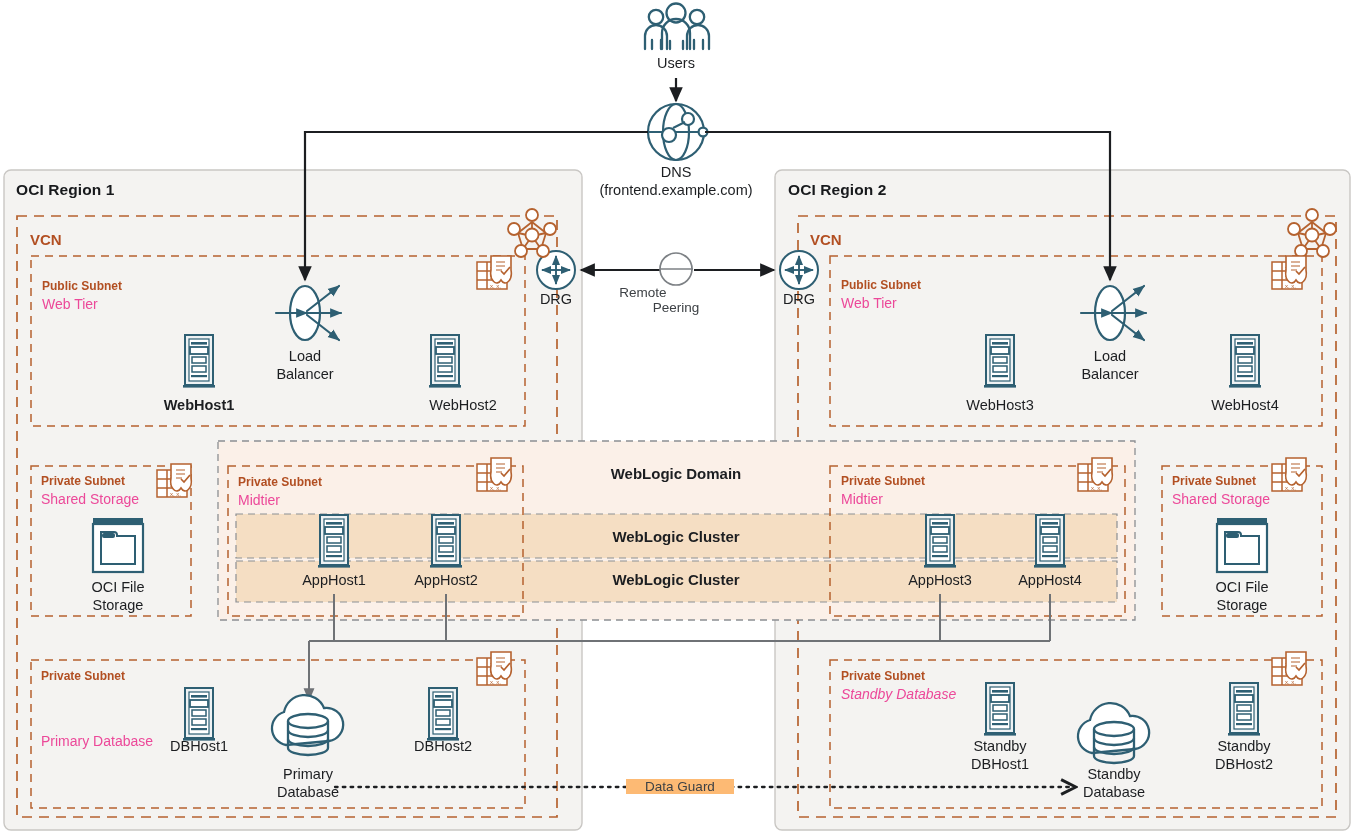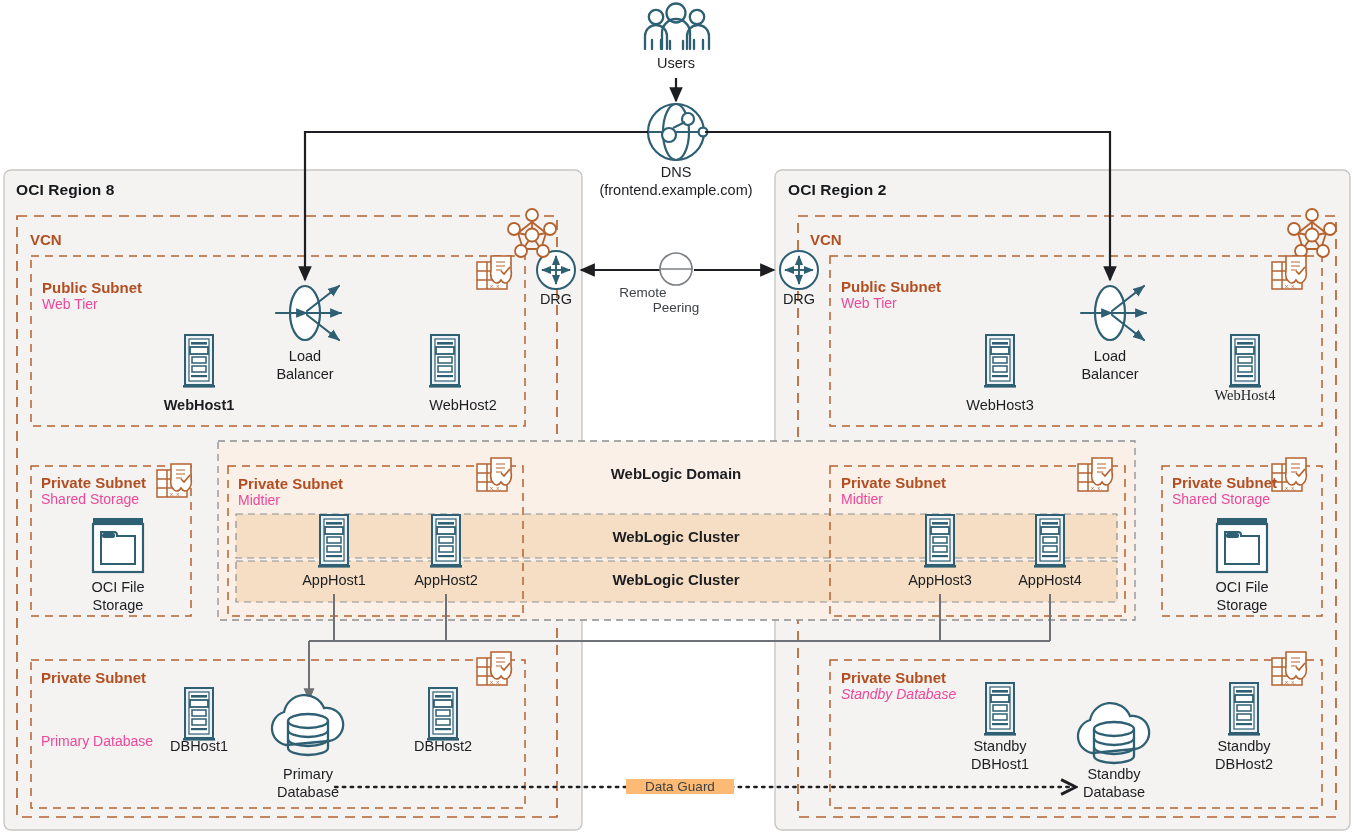--- a/index.html
+++ b/index.html
@@ -3,21 +3,21 @@
 <meta charset="utf-8">
 <style>
   html,body{margin:0;padding:0;background:#ffffff;}
   body{font-family:"Liberation Sans","DejaVu Sans",sans-serif;}
   #stage{position:relative;width:1354px;height:837px;overflow:hidden;background:#fff;}
   #svgroot{position:absolute;left:0;top:0;width:1354px;height:837px;}
 
   .lbl{position:absolute;white-space:pre;line-height:1.12;}
   .ttl-region{font-size:15.5px;font-weight:bold;color:#17191c;letter-spacing:.1px;}
   .ttl-vcn{font-size:15px;font-weight:bold;color:#b24f22;}
-  .ttl-subnet{font-size:15px;font-weight:bold;color:#b24f22;}
+  .ttl-subnet{font-size:12px;font-weight:bold;color:#b24f22;}
   .sub-desc{font-size:14px;color:#ec4899;font-weight:normal;}
   .ttl-wl{font-size:15px;font-weight:bold;color:#1c1e21;text-align:center;}
   .node-lbl{font-size:14.5px;color:#1c1e21;text-align:center;}
   .dns-lbl{font-size:14.5px;color:#1c1e21;text-align:center;}
   .peer-lbl{font-size:13.5px;color:#3d4145;text-align:center;line-height:1.18;}
   .dg-lbl{font-size:13.5px;color:#3d4145;text-align:center;background:#fdba74;padding:0 4px;}
 </style>
 </head>
 <body>
 
@@ -459,21 +459,21 @@
   </g>
 </svg>
 
 <div class="lbl dns-lbl" style="left:616px;top:55px;width:120px;">Users</div>
 <div class="lbl dns-lbl" style="left:616px;top:164px;width:120px;">DNS</div>
 <div class="lbl dns-lbl" style="left:576px;top:182px;width:200px;">(frontend.example.com)</div>
 
 <div class="lbl peer-lbl" style="left:593px;top:285px;width:100px;">Remote</div>
 <div class="lbl peer-lbl" style="left:626px;top:300px;width:100px;">Peering</div>
 
-<div class="lbl ttl-region" style="left:16px;top:181px;">OCI Region 8</div>
+<div class="lbl ttl-region" style="left:16px;top:181px;">OCI Region 1</div>
 <div class="lbl ttl-vcn" style="left:30px;top:232px;">VCN</div>
 <div class="lbl node-lbl" style="left:526px;top:291px;width:60px;">DRG</div>
 
 <div class="lbl ttl-subnet" style="left:42px;top:280px;">Public Subnet</div>
 <div class="lbl sub-desc" style="left:42px;top:297px;">Web Tier</div>
 <div class="lbl node-lbl" style="left:255px;top:348px;width:100px;">Load</div>
 <div class="lbl node-lbl" style="left:255px;top:366px;width:100px;">Balancer</div>
 <div class="lbl node-lbl" style="left:149px;top:397px;width:100px;font-weight:bold;">WebHost1</div>
 <div class="lbl node-lbl" style="left:413px;top:397px;width:100px;">WebHost2</div>
 
@@ -496,21 +496,21 @@
 
 <div class="lbl ttl-region" style="left:788px;top:181px;">OCI Region 2</div>
 <div class="lbl ttl-vcn" style="left:810px;top:232px;">VCN</div>
 <div class="lbl node-lbl" style="left:769px;top:291px;width:60px;">DRG</div>
 
 <div class="lbl ttl-subnet" style="left:841px;top:279px;">Public Subnet</div>
 <div class="lbl sub-desc" style="left:841px;top:296px;">Web Tier</div>
 <div class="lbl node-lbl" style="left:1060px;top:348px;width:100px;">Load</div>
 <div class="lbl node-lbl" style="left:1060px;top:366px;width:100px;">Balancer</div>
 <div class="lbl node-lbl" style="left:950px;top:397px;width:100px;">WebHost3</div>
-<div class="lbl node-lbl" style="left:1195px;top:387px;width:100px;font-family:Liberation Serif, serif;">WebHost4</div>
+<div class="lbl node-lbl" style="left:1195px;top:397px;width:100px;">WebHost4</div>
 
 <div class="lbl ttl-subnet" style="left:841px;top:475px;">Private Subnet</div>
 <div class="lbl sub-desc" style="left:841px;top:492px;">Midtier</div>
 <div class="lbl node-lbl" style="left:890px;top:572px;width:100px;">AppHost3</div>
 <div class="lbl node-lbl" style="left:1000px;top:572px;width:100px;">AppHost4</div>
 
 <div class="lbl ttl-subnet" style="left:1172px;top:475px;">Private Subnet</div>
 <div class="lbl sub-desc" style="left:1172px;top:492px;">Shared Storage</div>
 <div class="lbl node-lbl" style="left:1192px;top:579px;width:100px;">OCI File</div>
 <div class="lbl node-lbl" style="left:1192px;top:597px;width:100px;">Storage</div>

